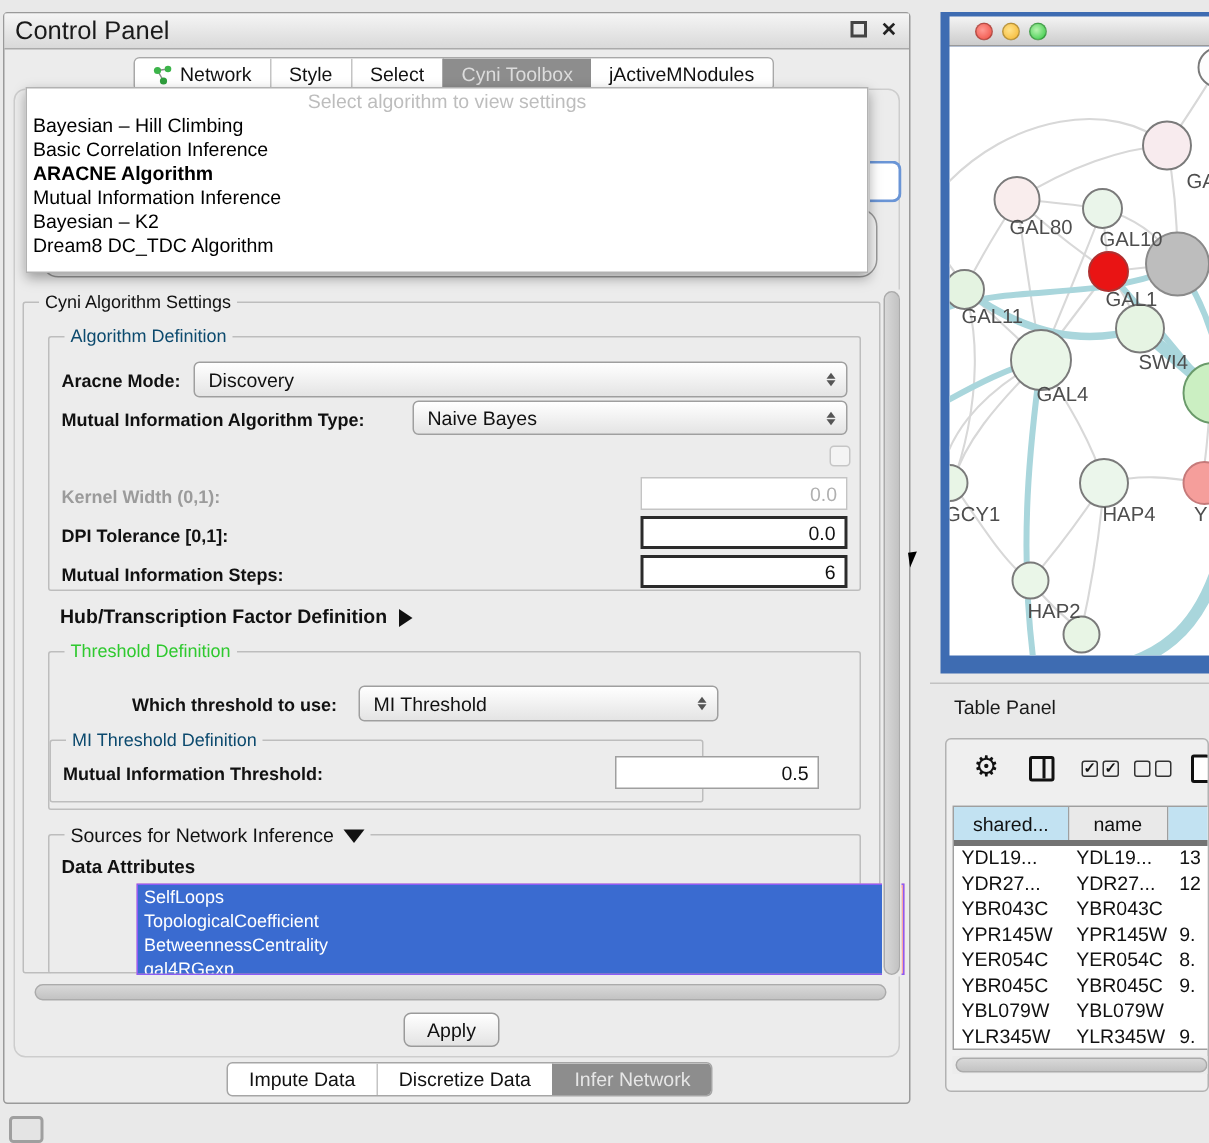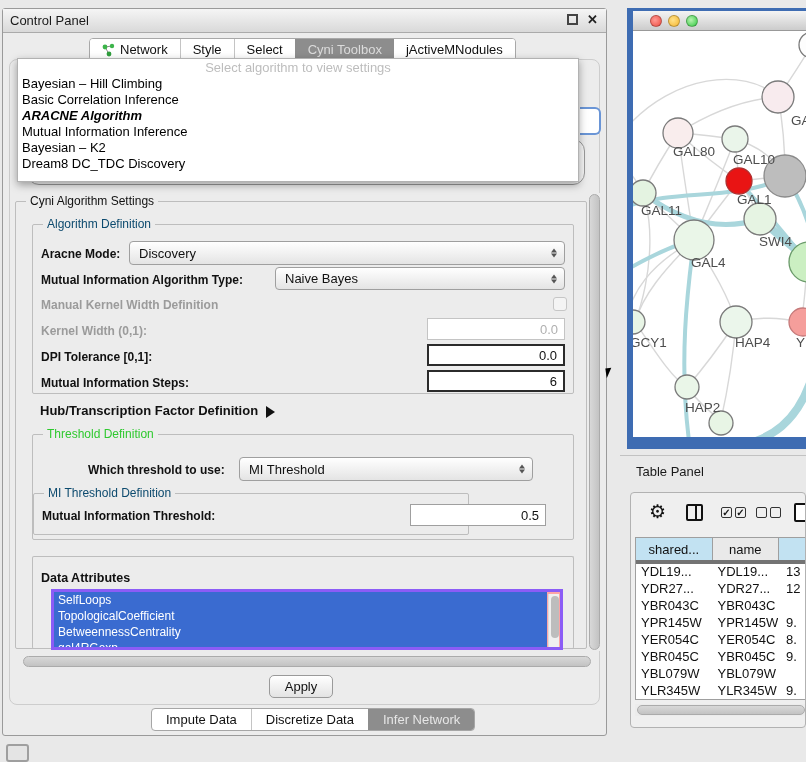--- a/index.html
+++ b/index.html
@@ -13,21 +13,21 @@
   
   #cpanel {
     position:absolute; left:2px; top:8px; width:605px; height:728px;
     background:#ececec; border:1px solid #9a9a9a; border-radius:3px;
   }
   #cp-titlebar {
     position:absolute; left:0; top:0; right:0; height:24px;
     background:linear-gradient(#f5f5f5,#d9d9d9);
     border-bottom:1px solid #aaa; display:flex; align-items:center;
   }
-  #cp-title { font-size:13px; color:#1a1a1a; padding-left:7px;text-align:right; }
+  #cp-title { font-size:17px; color:#1a1a1a; padding-left:7px;text-align:right; }
   .win-btns { position:absolute; right:8px; top:5px; display:flex; gap:9px; align-items:center; }
   .restore-box { width:11px; height:11px; border:2px solid #444; background:transparent; }
   .close-x { font-size:13px; font-weight:bold; color:#222; line-height:11px; }
 
   
   #top-tabs {
     position:absolute; top:29px; left:86px; height:23px; display:flex;
     border:1px solid #a8a8a8; border-radius:4px; background:#fff; overflow:hidden;
   }
   .ttab { display:flex; align-items:center; gap:5px; padding:0 12px; font-size:13px; color:#111;
@@ -54,21 +54,21 @@
   }
 
   
   #algo-popup {
     position:absolute; left:14px; top:49px; width:562px; height:124px;
     background:#fff; border:1px solid #b2b2b2; z-index:5;
     box-shadow:0 3px 8px rgba(0,0,0,.35);
   }
   #algo-placeholder { height:17px; text-align:center; color:#bdbdbd; font-size:13px; line-height:17px; }
   .algo-item { height:16px; line-height:16px; font-size:13px; padding-left:4px; color:#000; }
-  .algo-item.sel { font-weight:bold;font-style:italic; }
+  .algo-item.sel { font-weight:bold; }
 
   
   .group { position:absolute; border:1px solid #bdbdbd; border-radius:2px; }
   .gtitle { position:absolute; top:-8px; left:10px; background:#ececec; padding:0 4px;
             font-size:12px; white-space:nowrap; }
   .gtitle.blue { color:#0c4a6e; }
   .gtitle.green { color:#2fc92f; }
 
   .flabel { position:absolute; font-size:12px; font-weight:bold; color:#111; white-space:nowrap; }
   .flabel.dis { color:#9b9b9b; }
@@ -92,21 +92,21 @@
               border-radius:3px; background:#f4f4f4; }
 
   .tri-right { display:inline-block; width:0; height:0; border-top:6px solid transparent;
                border-bottom:6px solid transparent; border-left:9px solid #111;
                vertical-align:middle; margin-left:8px; }
   .tri-down { display:inline-block; width:0; height:0; border-left:7px solid transparent;
               border-right:7px solid transparent; border-top:9px solid #111;
               vertical-align:middle; margin-left:6px; }
 
   
-  #attr-list { position:absolute; background:#fca5a5; border:3px solid #8b5cf6; overflow:hidden; }
+  #attr-list { position:absolute; background:#fca5a5; border:1px solid #8b5cf6; overflow:hidden;margin-left:40px; }
   .attr-item { height:16px; line-height:16px; font-size:12px; color:#fff; background:#3a6bd0;
                padding-left:4px; margin-right:13px; }
   #attr-scroll { position:absolute; right:1px; top:2px; width:11px; height:58px; background:#f0f0f0; border-left:1px solid #ddd;}
   #attr-thumb { position:absolute; left:1.5px; top:2px; width:8px; height:42px; background:#bdbdbd; border-radius:4px; }
 
   
   .vscroll { position:absolute; width:13px; background:#ececec; }
   .vscroll .thumb { position:absolute; left:1px; right:1px; top:1px; bottom:1px;
                     background:linear-gradient(90deg,#d8d8d8,#c3c3c3); border:1px solid #ababab; border-radius:6px; }
   .hscroll { position:absolute; height:13px; background:#ececec; }
@@ -218,21 +218,21 @@
   <div id="combo-sliver"></div>
   <div id="combo-frag"></div>
 
   <div id="algo-popup">
     <div id="algo-placeholder">Select algorithm to view settings</div>
     <div class="algo-item">Bayesian – Hill Climbing</div>
     <div class="algo-item">Basic Correlation Inference</div>
     <div class="algo-item sel">ARACNE Algorithm</div>
     <div class="algo-item">Mutual Information Inference</div>
     <div class="algo-item">Bayesian – K2</div>
-    <div class="algo-item">Dream8 DC_TDC Discovery</div>
+    <div class="algo-item">Dream8 DC_TDC Algorithm</div>
   </div>
 
   <div class="group" style="left:12px; top:192px; width:572px; height:448px;">
     <span class="gtitle">Cyni Algorithm Settings</span>
 
     <div class="group" style="left:16px; top:22px; width:542px; height:170px; background:#ececec;">
       <span class="gtitle blue">Algorithm Definition</span>
 
       <span class="flabel" style="left:8px; top:22px;">Aracne Mode:</span>
       <div class="combo" style="left:96px; top:16px; width:436px; height:24px;">
@@ -245,57 +245,59 @@
 
       <span class="flabel" style="left:8px; top:48px;">Mutual Information Algorithm Type:</span>
       <div class="combo" style="left:242px; top:42px; width:290px; height:23px;">
         <span>Naive Bayes</span>
         <span class="spin">
             <i class="up"></i>
             <i class="dn"></i>
           </span>
       </div>
 
-      <span class="flabel dis" style="left:8px; top:73px;">Manual Kernel Width Definition</span>
       <span class="checkbox" style="left:520px; top:72px;"></span>
 
       <span class="flabel dis" style="left:8px; top:99px;">Kernel Width (0,1):</span>
       <div class="tfield dis" style="left:394px; top:93px; width:138px; height:22px;">0.0</div>
 
       <span class="flabel" style="left:8px; top:125px;">DPI Tolerance [0,1]:</span>
       <div class="tfield strong" style="left:394px; top:119px; width:138px; height:22px;">0.0</div>
 
       <span class="flabel" style="left:8px; top:151px;">Mutual Information Steps:</span>
       <div class="tfield strong" style="left:394px; top:145px; width:138px; height:22px;">6</div>
     </div>
 
     <span class="flabel" style="left:24px; top:201px; font-size:13px;">
       <span>Hub/Transcription Factor Definition</span><span class="tri-right"></span>
     </span>
 
     <div class="group" style="left:16px; top:232px; width:542px; height:106px;">
       <span class="gtitle green">Threshold Definition</span>
 
       <span class="flabel" style="left:55px; top:28px;">Which threshold to use:</span>
-      <div class="combo" style="left:206px; top:22px; width:294px; height:24px;">
+      <div class="combo" style="left:206px; top:22px; width:240px; height:24px;">
         <span>MI Threshold</span>
         <span class="spin">
             <i class="up"></i>
             <i class="dn"></i>
           </span>
       </div>
 
       <div class="group" style="left:0; top:58px; width:436px; height:42px;text-decoration:underline;">
         <span class="gtitle blue">MI Threshold Definition</span>
         <span class="flabel" style="left:8px; top:15px;">Mutual Information Threshold:</span>
         <div class="tfield thin" style="left:376px; top:10px; width:136px; height:22px;">0.5</div>
       </div>
     </div>
 
     <div class="group" style="left:16px; top:354px; width:542px; height:93px; border-bottom:none;">
+      <span class="gtitle" style="font-size:13px;">
+        <span>Sources for Network Inference</span><span class="tri-down"></span>
+      </span>
       <span class="flabel" style="left:8px; top:14px; font-size:12.5px;">Data Attributes</span>
       <div id="attr-list" style="left:18px; top:32px; width:512px; height:61px;">
         <div class="attr-item">SelfLoops</div>
         <div class="attr-item">TopologicalCoefficient</div>
         <div class="attr-item">BetweennessCentrality</div>
         <div class="attr-item">gal4RGexp</div>
         <div id="attr-scroll">
             <div id="attr-thumb"></div>
           </div>
       </div>

